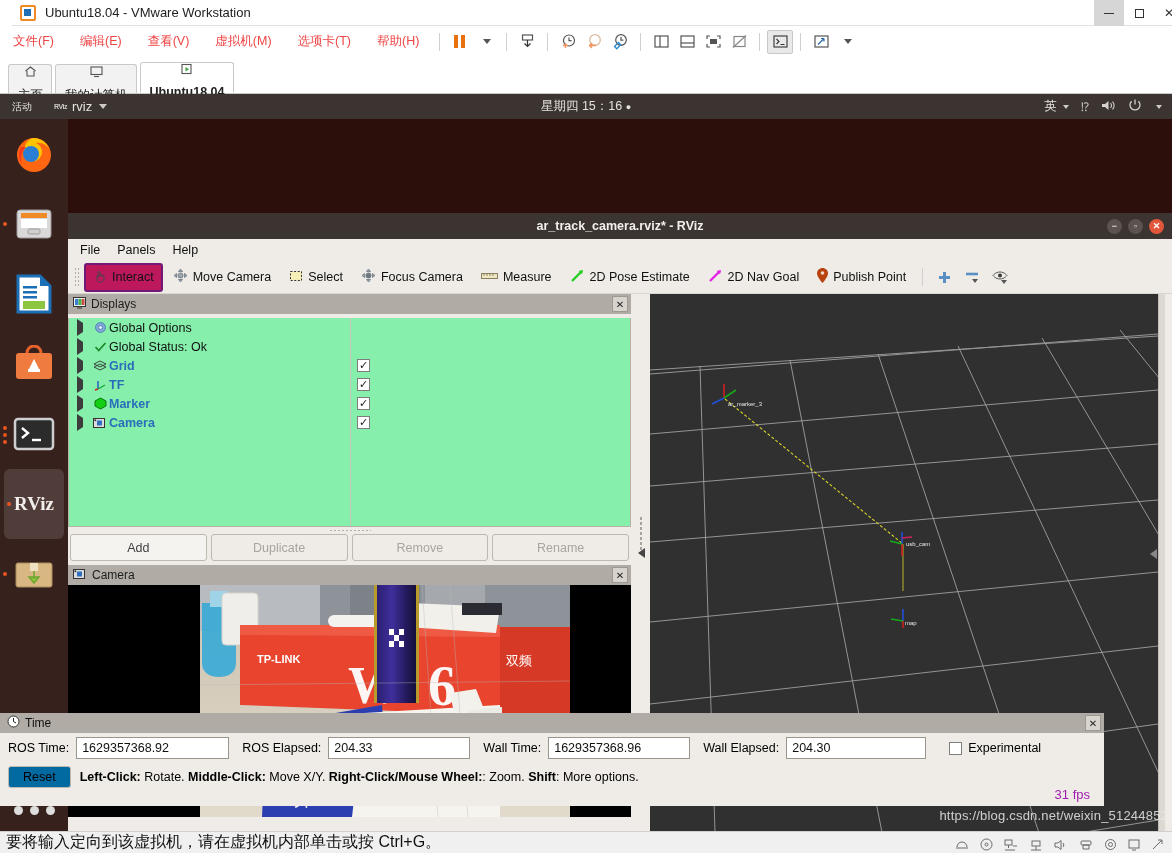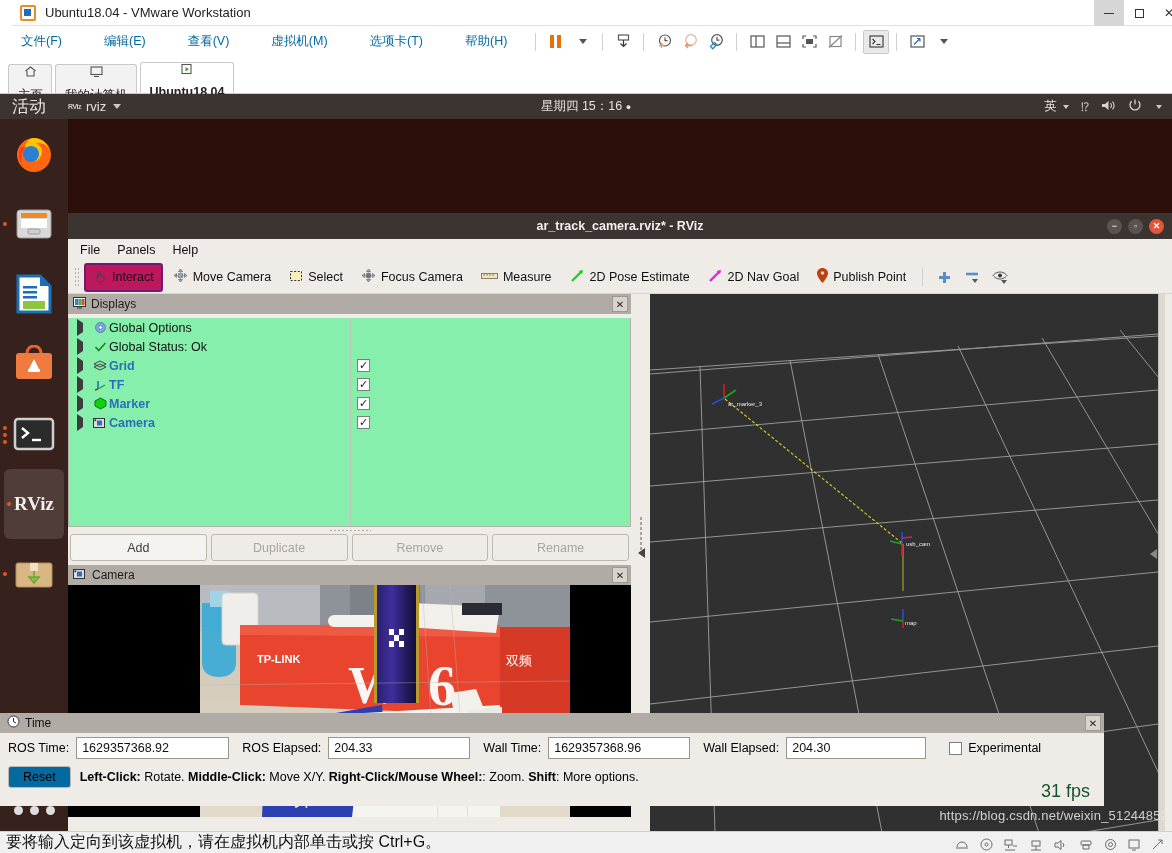--- a/index.html
+++ b/index.html
@@ -32,21 +32,21 @@
            font-size:12px; color:#333; }
   .vm-wc.min { background:#d6d6d6; }
   .vm-wc.min span{ display:block; width:10px; height:1px; background:#333;}
   .vm-wc.max span{ display:block; width:9px; height:9px; border:1px solid #333;}
 
   .vm-menubar {
     position:absolute; left:0; top:26px; width:1172px; height:32px;
     background:#ffffff; display:flex; align-items:center;
     border-bottom:1px solid #fff;
   }
-  .vm-menu { padding:3px 21px; font-size:12.5px; color:#0369a1; }
+  .vm-menu { padding:3px 13px; font-size:12.5px; color:#ef4444; }
   .vm-sep { width:1px; height:18px; background:#d0d0d0; margin:0 7px; }
   .tb-ico { width:26px; height:24px; display:flex; align-items:center; justify-content:center;
             position:relative; }
   .tb-ico.active { background:#e9e9e9; border:1px solid #c8c8c8; border-radius:2px; }
   .caret { width:0;height:0;border-left:4px solid transparent;border-right:4px solid transparent;
            border-top:5px solid #555; margin-left:2px;}
   .caret.sm { border-left-width:3.5px;border-right-width:3.5px;border-top-width:4.5px; }
 
   .vm-tabbar {
     position:absolute; left:0; top:58px; width:1172px; height:36px;
@@ -62,21 +62,21 @@
   .vm-tab.sel { background:#ffffff; font-weight:bold; height:31px; border-bottom:1px solid #fff; }
   .tab-x { color:#777; font-size:12px; margin-left:6px; }
 
   
   .guest { position:absolute; left:0; top:94px; width:1172px; height:737px; background:#2c0f0a; }
   .ub-topbar {
     position:absolute; left:0; top:0; width:1172px; height:25px;
     background:#3b3431; color:#e6e1dd; display:flex; align-items:center;
     font-size:12.5px;
   }
-  .ub-activities { margin-left:12px; font-size:17px; }
+  .ub-activities { margin-left:12px; font-size:10px; }
   .ub-appmenu { display:flex; align-items:center; gap:5px; margin-left:22px; font-size:13px; }
   .rvizmini { font-size:7px; font-weight:bold; letter-spacing:-0.5px; color:#cfc9c6; }
   .ub-clock { position:absolute; left:0; right:0; text-align:center; font-size:12.5px; }
   .ub-clock .dow{ font-size:12.5px;}
   .ub-right { position:absolute; right:10px; display:flex; align-items:center; gap:12px; }
 
   .ub-dock {
     position:absolute; left:0; top:25px; width:68px; height:712px; background:#36211d;
   }
   .dock-item { position:relative; width:68px; height:70px; display:flex;
@@ -175,21 +175,21 @@
   .tp { position:absolute; left:68px; top:738px; width:1104px; height:93px; background:#efece7; }
   .tp-head { height:20px; background:#b0aba4; display:flex; align-items:center; gap:5px;
              padding-left:7px; font-size:12px; color:#111; position:relative;}
   .tp-row { height:30px; display:flex; align-items:center; gap:7px; padding-left:8px; font-size:12.5px;}
   .tfield { background:#fff; border:1px solid #9a958d; height:22px; display:flex; align-items:center;
             padding:0 5px; font-size:12.5px; color:#111; }
   .tp-row2 { height:28px; display:flex; align-items:center; gap:9px; padding-left:8px; font-size:12.5px;}
   .resetbtn { border:1px solid #bdb8b0; border-radius:3px; background:#0369a1; padding:3px 14px;
               font-size:12.5px; }
   .sqchk { width:13px;height:13px;border:1px solid #7d7d7d;background:#fff; }
-  .fps { position:absolute; right:14px; bottom:4px; font-size:18px; color:#14532d;margin-left:28px; }
+  .fps { position:absolute; right:14px; bottom:4px; font-size:13px; color:#a21caf;margin-left:28px; }
 
   .statusbar { position:absolute; left:0; top:831px; width:1172px; height:22px;
                background:#f0f0f0; border-top:1px solid #d0d0d0; display:flex; align-items:center;
                padding-left:6px; font-size:16px; color:#111; }
   .watermark { position:absolute; right:4px; bottom:8px; font-size:13px; color:#e9e9e9;
                opacity:.85; letter-spacing:0.2px; }
   .wm-icons { position:absolute; right:8px; bottom:2px; display:flex; gap:11px;
               align-items:center; color:#6a6a6a; font-size:11px; }
   .hint-b { font-weight:bold; }
 </style>

